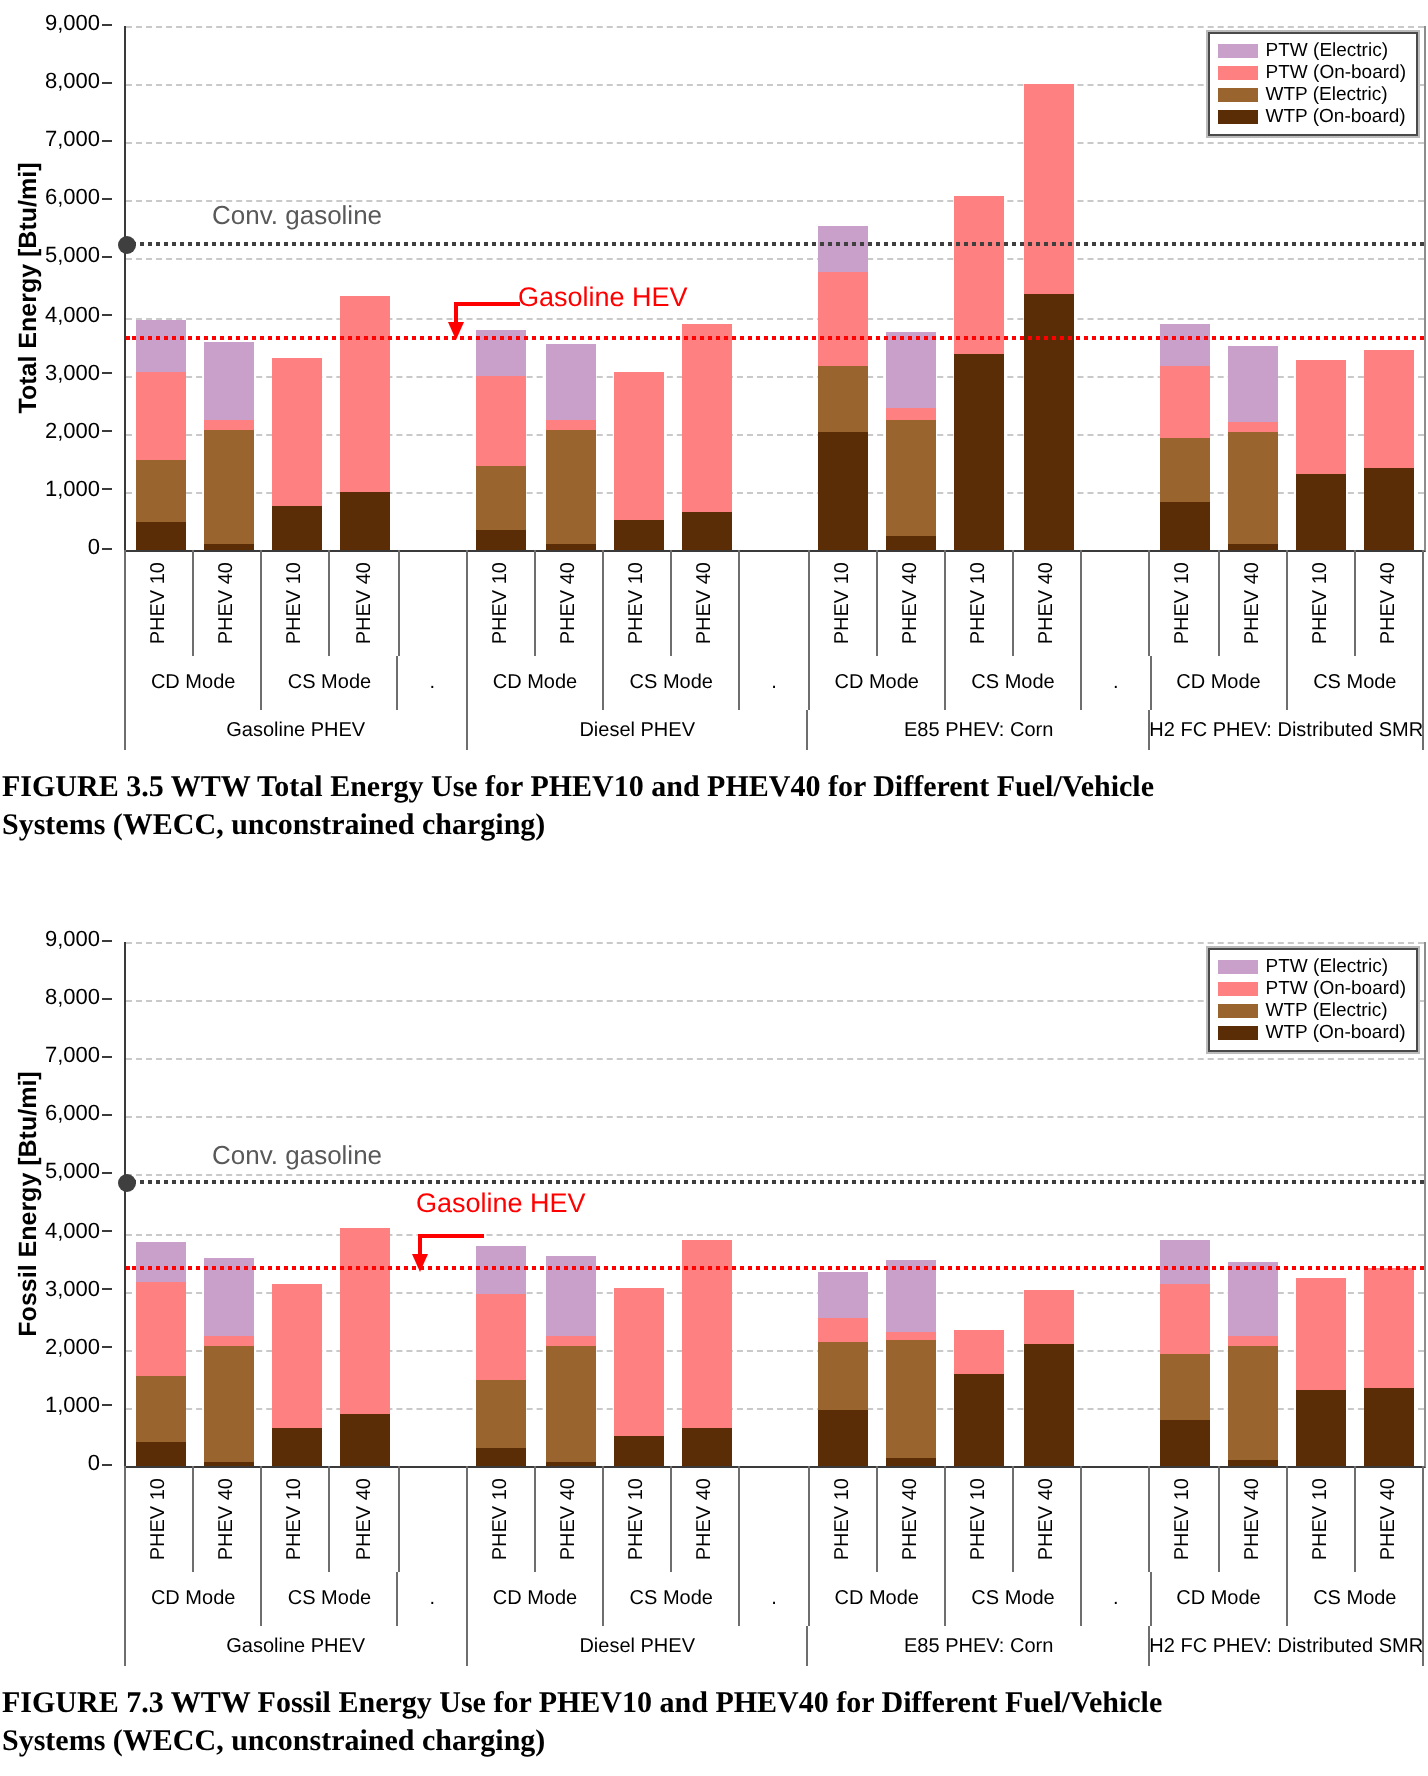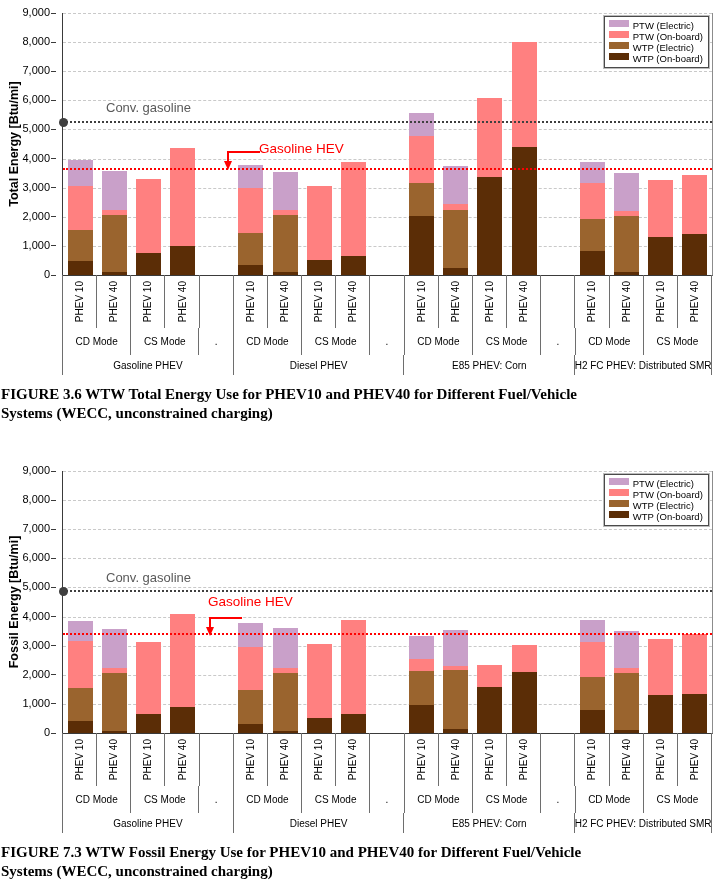--- a/index.html
+++ b/index.html
@@ -21,21 +21,21 @@
   .conv-label{color:#595959;font-size:13px;}
   .hev-label{color:#ff0000;font-size:13.5px;}
   .hev-arrow{position:absolute;z-index:4;}
   .c0 .conv-label{left:43px;top:87px;}
   .c0 .hev-label{left:196px;top:128px;}
   .c0 .hev-arrow{left:157px;top:136px;}
   .c1 .conv-label{left:43px;top:99px;}
   .c1 .hev-label{left:145px;top:123px;}
   .c1 .hev-arrow{left:139px;top:144px;}
   .legend{position:absolute;top:3px;right:3px;background:#fff;border:1px solid #4a4a4a;outline:1px solid #bbb;padding:3px 5px 3px 4px;z-index:6;}
-  .legend-row{display:flex;align-items:flex-start;height:11px;}
+  .legend-row{display:flex;align-items:center;height:11px;}
   .legend-swatch{width:20px;height:7px;margin-right:4px;flex:0 0 auto;}
   .legend-label{font-size:9.5px;color:#000;white-space:nowrap;line-height:11px;}
   .yticks{position:absolute;left:0;top:0;width:56px;height:290px;}
   .ytick{position:absolute;right:0;width:52px;text-align:right;font-size:11px;color:#000;}
   .ytick:after{content:"";display:inline-block;width:5px;height:1px;background:#3a3a3a;vertical-align:middle;margin-left:1px;}
   .y-title{position:absolute;left:14px;top:144px;transform:translate(-50%,-50%) rotate(-90deg);
            white-space:nowrap;font-weight:bold;font-size:12.5px;color:#000;}
   .axis-rows{position:absolute;left:62px;top:275px;width:650px;}
   .row{display:flex;border-left:1px solid #6e6e6e;box-sizing:border-box;}
   .row-phev{height:53px;}
@@ -291,21 +291,21 @@
         </div>
       <div class="row row-group">
           <div class="cell group-cell" style="flex-grow: 5;">Gasoline PHEV</div>
           <div class="cell group-cell" style="flex-grow: 5;">Diesel PHEV</div>
           <div class="cell group-cell" style="flex-grow: 5;">E85 PHEV: Corn</div>
           <div class="cell group-cell" style="flex-grow: 4;">H2 FC PHEV: Distributed SMR</div>
         </div>
     </div>
   </div>
   <div class="caption">
-    <span>FIGURE 3.6  WTW Total Energy Use for PHEV10 and PHEV40 for Different Fuel/Vehicle</span><br>
+    <span>FIGURE 3.5  WTW Total Energy Use for PHEV10 and PHEV40 for Different Fuel/Vehicle</span><br>
     <span>Systems (WECC, unconstrained charging)</span>
   </div>
 </div>
 
 <div class="figure fig2">
   <div class="chart c1">
     <div class="y-title">Fossil Energy [Btu/mi]</div>
     <div class="yticks">
         <div class="ytick" style="top: 268px;">0</div>
         <div class="ytick" style="top: 238.889px;">1,000</div>

